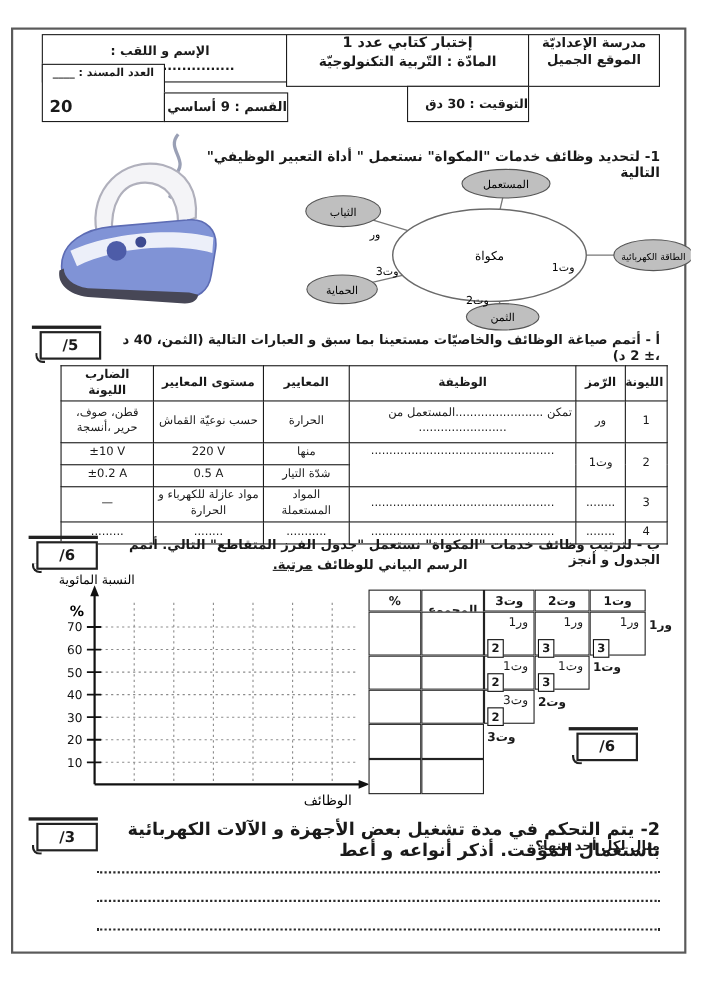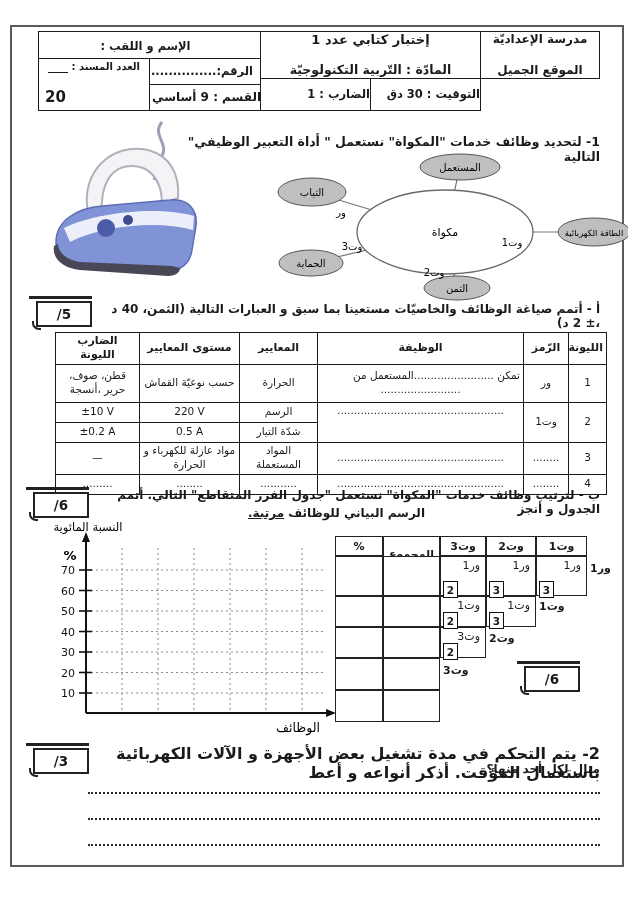--- a/index.html
+++ b/index.html
@@ -4,21 +4,21 @@
 <style>
   html,body{margin:0;padding:0;background:#ffffff;}
   body{width:637px;height:900px;position:relative;overflow:hidden;
        font-family:"DejaVu Sans",sans-serif;color:#1a1a1a;}
   .abs{position:absolute;box-sizing:border-box;}
   
   .frame{left:10px;top:25px;width:614px;height:842px;border:2px solid #5a5a5a;}
   
   .hdr{left:38px;top:31px;width:562px;height:80px;}
   .hcell{position:absolute;box-sizing:border-box;border:1.5px solid #1c1c1c;
-         display:flex;align-items:center;justify-content:space-between;font-weight:bold;
+         display:flex;align-items:center;justify-content:flex-start;font-weight:bold;
          direction:rtl;text-align:center;line-height:1.25;background:#fff;}
   
   .flag{position:absolute;width:56px;height:26px;border:2px solid #222;background:#fff;
         display:flex;align-items:center;justify-content:center;font-weight:bold;
         font-size:13.5px;direction:ltr;box-sizing:border-box;}
   .flag::before{content:"";position:absolute;top:-7px;left:-9px;right:-2px;height:3px;background:#222;}
   .flag::after{content:"";position:absolute;left:-6px;bottom:-5px;width:7px;height:7px;
         border-left:2px solid #222;border-bottom:2px solid #222;border-radius:0 0 0 7px;}
   .qline{position:absolute;direction:rtl;text-align:right;font-weight:bold;font-size:12.5px;}
   
@@ -47,27 +47,25 @@
 
 <div class="abs frame"></div>
 
 <div class="abs hdr">
   <div class="hcell" style="left:0;top:0;width:223px;height:44px;font-size:11.5px;justify-content:flex-start;padding-right:8px;">الإسم و اللقب : ...............................</div>
   <div class="hcell" style="left:0;top:27px;width:112px;height:53px;flex-direction:column;justify-content:space-between;align-items:stretch;padding:2px 4px;">
       <div style="font-size:10px;text-align:center;"><span>العدد المسند :</span>
         <span>____</span></div>
       <div class="ltr" style="font-size:15px;text-align:left;padding:0 2px 1px 2px;">20</div>
   </div>
-  <div class="hcell" style="left:111px;top:27px;width:113px;height:27px;font-size:11.5px;justify-content:flex-start;padding-right:8px;">الرقم:...............</div>
   <div class="hcell" style="left:111px;top:53px;width:113px;height:27px;font-size:12px;">القسم : 9 أساسي</div>
   <div class="hcell" style="left:222px;top:0;width:221px;height:48px;flex-direction:column;">
       <div style="font-size:13px;">إختبار كتابي عدد 1</div>
       <div style="font-size:12.5px;">المادّة : التّربية التكنولوجيّة</div>
   </div>
-  <div class="hcell" style="left:222px;top:47px;width:111px;height:33px;font-size:11.5px;">الضارب : 1</div>
   <div class="hcell" style="left:332px;top:47px;width:111px;height:33px;font-size:11.5px;">التوقيت : 30 دق</div>
   <div class="hcell" style="left:442px;top:0;width:120px;height:48px;flex-direction:column;">
       <div style="font-size:12px;">مدرسة الإعداديّة</div>
       <div style="font-size:12px;">الموقع الجميل</div>
   </div>
 </div>
 
 <div class="qline" style="top:134px;right:37px;width:430px;">1- لتحديد وظائف خدمات "المكواة" نستعمل " أداة التعبير الوظيفي" التالية</div>
 
 <svg class="abs" style="left:50px;top:116px;" width="160" height="175" viewBox="0 0 160 175">
@@ -137,21 +135,21 @@
       <div style="text-align:center;">........................</div>
     </td>
     <td>الحرارة</td>
     <td>حسب نوعيّة القماش</td>
     <td>قطن، صوف، حرير ،أنسجة</td>
   </tr>
   <tr style="height:20px;">
     <td rowspan="2">2</td>
     <td rowspan="2">وت1</td>
     <td rowspan="2" style="vertical-align:top;">..................................................</td>
-    <td>الرسم</td>
+    <td>منها</td>
     <td class="ltr">220 V</td>
     <td class="ltr">±10 V</td>
   </tr>
   <tr style="height:20px;">
     <td>شدّة التيار</td>
     <td class="ltr">0.5 A</td>
     <td class="ltr">±0.2 A</td>
   </tr>
   <tr style="height:32px;">
     <td>3</td>

